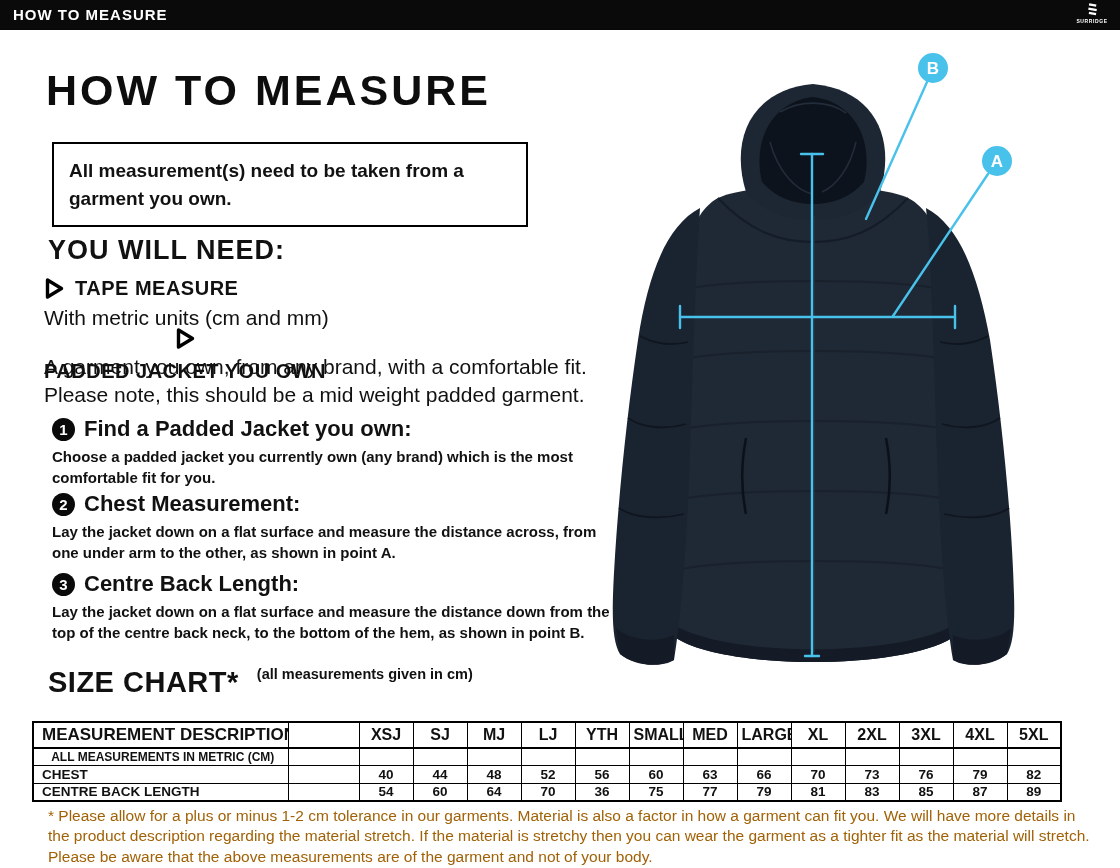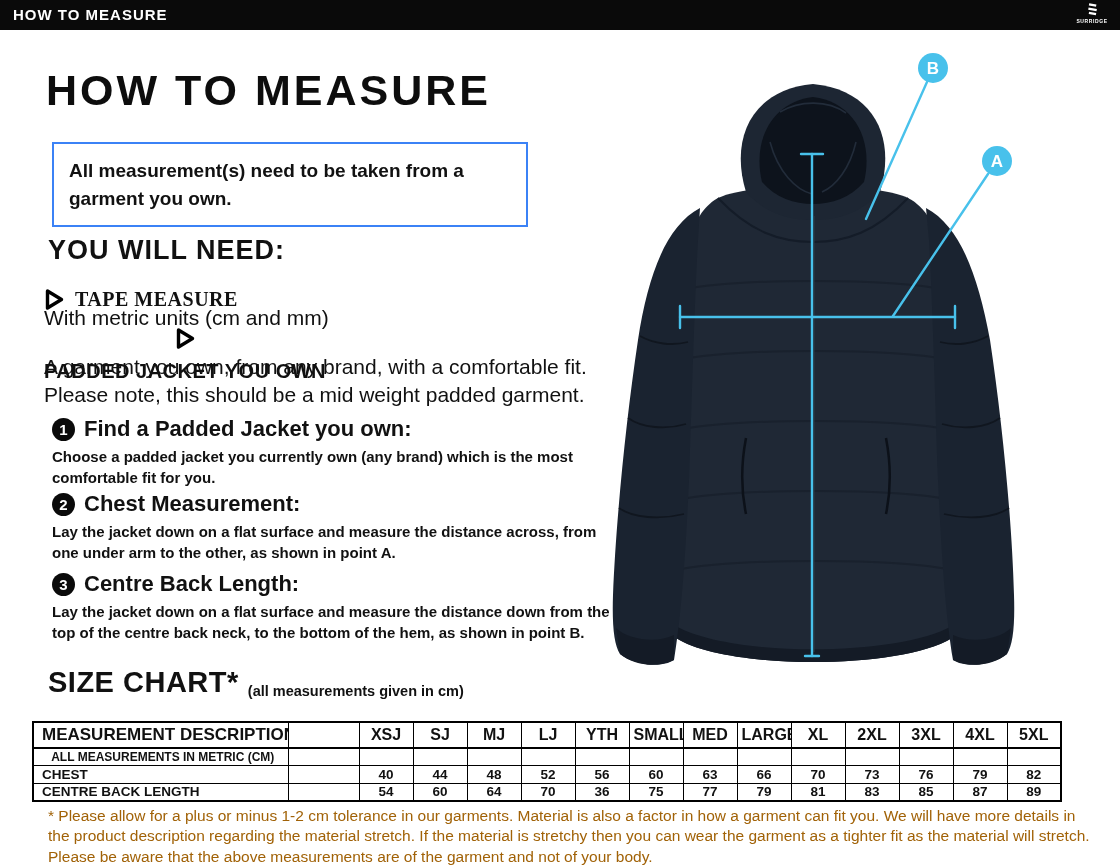--- a/index.html
+++ b/index.html
@@ -9,40 +9,40 @@
 
   
   .topbar { position: absolute; left: 0; top: 0; width: 1120px; height: 30px; background: #0a0a0a; }
   .topbar-title { position: absolute; left: 13px; top: 6px; color: #fff; font-size: 15px; font-weight: 800; letter-spacing: 1px; }
   .brand { position: absolute; right: 8px; top: 2px; width: 40px; height: 26px; text-align: center; color: #fff; }
   .brand svg { display: block; margin: 0 auto; }
   .brand-name { display: block; font-size: 5px; font-weight: 700; letter-spacing: 0.6px; margin-top: -1px; }
 
   
   .h1 { position: absolute; left: 46px; top: 66px; font-size: 43px; font-weight: 800; letter-spacing: 3px; color: #0d0d0d; }
-  .note-box { position: absolute; left: 52px; top: 142px; width: 476px; border: 2px solid #3b82f6; padding: 13px 15px; font-size: 19px; font-weight: 700; line-height: 1.45; }
+  .note-box { position: absolute; left: 52px; top: 142px; width: 476px; border: 2px solid #000000; padding: 13px 15px; font-size: 19px; font-weight: 700; line-height: 1.45; }
   .h2 { position: absolute; left: 48px; top: 235px; font-size: 27px; font-weight: 800; letter-spacing: 1px; text-align: right; }
 
   
   .need-item { position: absolute; left: 44px; display: flex; align-items: center; gap: 10px; }
   .need-item .tri { flex: 0 0 auto; display: block; }
   .need-label { font-size: 20px; font-weight: 800; letter-spacing: 0.5px; }
   .need-desc { position: absolute; left: 44px; font-size: 21px; font-weight: 400; line-height: 1.35; width: 545px; }
 
   
   .step-head { position: absolute; left: 52px; display: flex; align-items: center; gap: 9px; }
   .step-circle { width: 23px; height: 23px; border-radius: 50%; background: #0a0a0a; color: #fff; font-size: 15px; font-weight: 800; display: flex; align-items: center; justify-content: center; }
   .step-title { font-size: 22px; font-weight: 700; }
   .step-desc { position: absolute; left: 52px; font-size: 15px; font-weight: 700; line-height: 1.42; width: 560px; }
 
   
   .jacket-wrap { position: absolute; left: 600px; top: 40px; width: 520px; height: 650px; }
 
   
-  .size-chart-head { position: absolute; left: 48px; top: 666px; display: flex; align-items: flex-end; gap: 9px; }
+  .size-chart-head { position: absolute; left: 48px; top: 666px; display: flex; align-items: flex-start; gap: 18px; }
   .size-chart-title { font-size: 29px; font-weight: 800; letter-spacing: 0.5px; }
   .size-chart-sub { font-size: 14.5px; font-weight: 700; }
 
   table.size-table { position: absolute; left: 32px; top: 721px; width: 1028px; border-collapse: collapse; table-layout: fixed; border: 2px solid #000; }
   .size-table th, .size-table td { border: 1px solid #000; padding: 0 4px; overflow: hidden; white-space: nowrap; }
   .size-table thead th { border-bottom: 2px solid #000; height: 26px; font-size: 16px; font-weight: 700; text-align: center; }
   .size-table thead th.c-desc { text-align: left; padding-left: 8px; font-size: 17px; }
   .size-table td { height: 18px; font-size: 13.5px; font-weight: 700; text-align: center; }
   .size-table td.c-desc { text-align: left; padding-left: 8px; }
   .size-table tr.r-metric td { font-size: 12px; font-weight: 700; height: 17px; text-align: center; }
@@ -68,21 +68,21 @@
       <span class="brand-name">SURRIDGE</span>
     </div>
   </header>
 
   <h1 class="h1">HOW TO MEASURE</h1>
 
   <div class="note-box">All measurement(s) need to be taken from a garment you own.</div>
 
   <h2 class="h2">YOU WILL NEED:</h2>
 
-  <div class="need-item" style="top:288px;font-family:Liberation Serif, serif;">
+  <div class="need-item" style="top:277px;">
     <svg class="tri" width="21" height="23" viewBox="0 0 21 23">
       <path d="M3.5 3 L17.5 11.5 L3.5 20 Z" fill="#fff" stroke="#000" stroke-width="3.4" stroke-linejoin="round"></path>
     </svg>
     <span class="need-label">TAPE MEASURE</span>
   </div>
   <div class="need-desc" style="top:304px;">With metric units (cm and mm)</div>
 
   <div class="need-item" style="top:327px;flex-direction:column;">
     <svg class="tri" width="21" height="23" viewBox="0 0 21 23">
       <path d="M3.5 3 L17.5 11.5 L3.5 20 Z" fill="#fff" stroke="#000" stroke-width="3.4" stroke-linejoin="round"></path>

